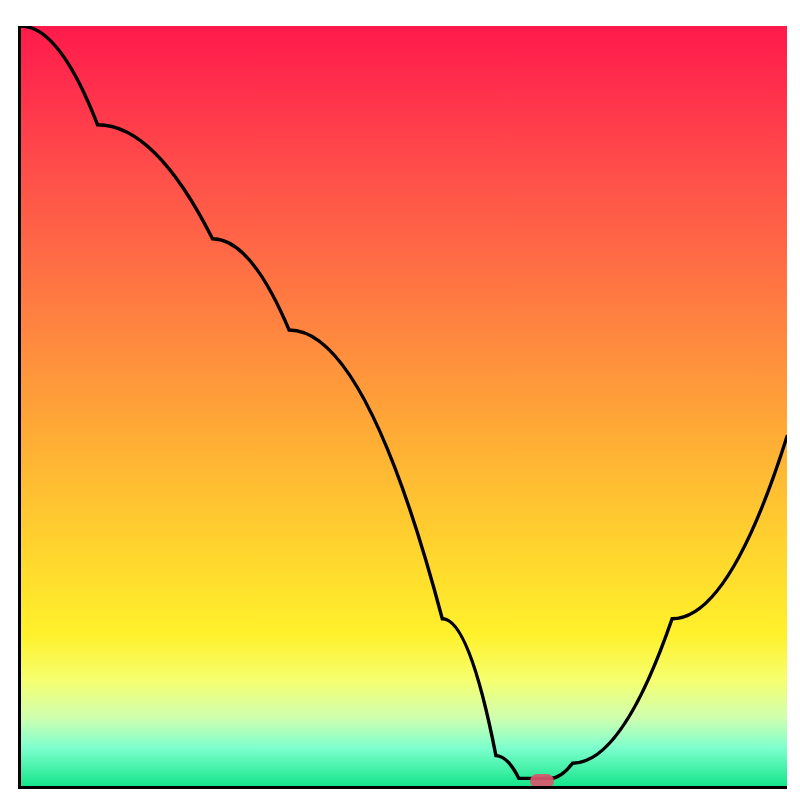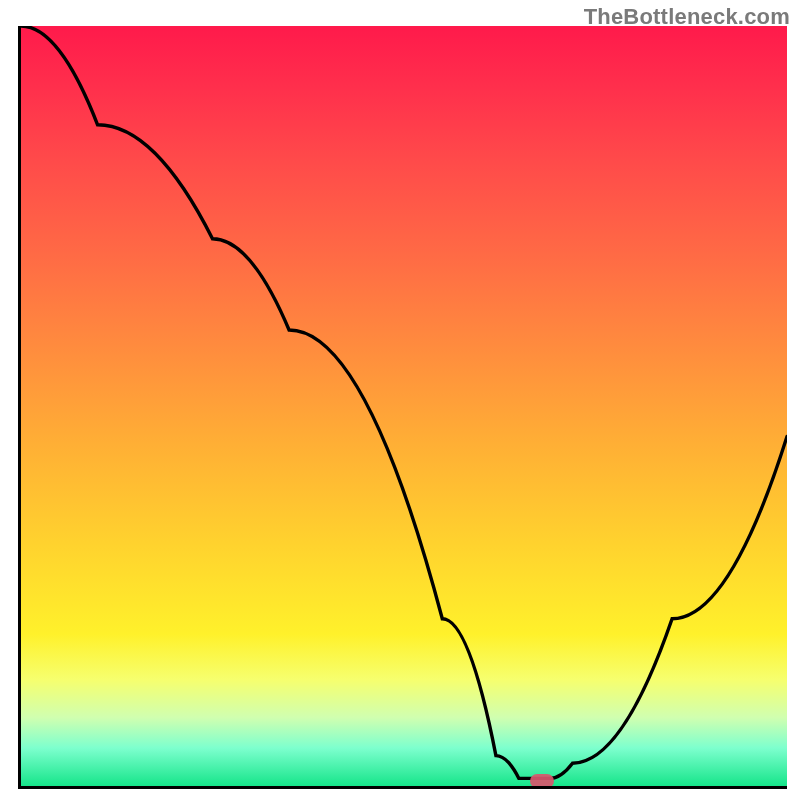--- a/index.html
+++ b/index.html
@@ -68,21 +68,20 @@
     border-radius: 9px;
     background: #d9566d;
     opacity: 0.92;
     transform: translate(-50%, -50%);
   }
 </style>
 </head>
 <body>
 
 <div class="container">
-  <div class="watermark">TheBottleneck.com</div>
 
   <div class="plot-area">
     <div class="gradient"></div>
 
     <svg class="curve" viewBox="0 0 766 760" preserveAspectRatio="none">
       <path fill="none" stroke="#000" stroke-width="3.4" stroke-linecap="round" d="M 0,0 Q 38.300000000000004,0 76.60000000000001,98.79999999999995 Q 134.05,98.79999999999995 191.5,212.80000000000007 Q 229.79999999999998,212.80000000000007 268.09999999999997,304 Q 344.7,304 421.3,592.8 Q 448.11,592.8 474.92,729.6 Q 486.41,729.6 497.90000000000003,752.4 Q 513.22,752.4 528.54,752.4 Q 540.03,752.4 551.52,737.2 Q 601.31,737.2 651.1,592.8 Q 708.55,592.8 766,410.4"></path>
     </svg>
 
     <div class="marker" style="left: 520.88px; top: 755.44px;"></div>
   </div>

